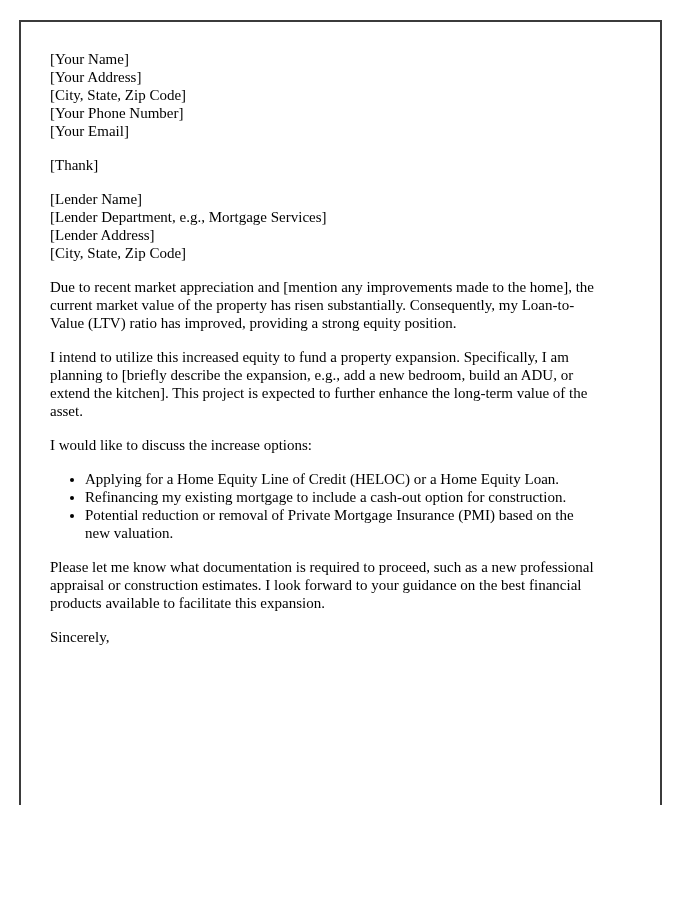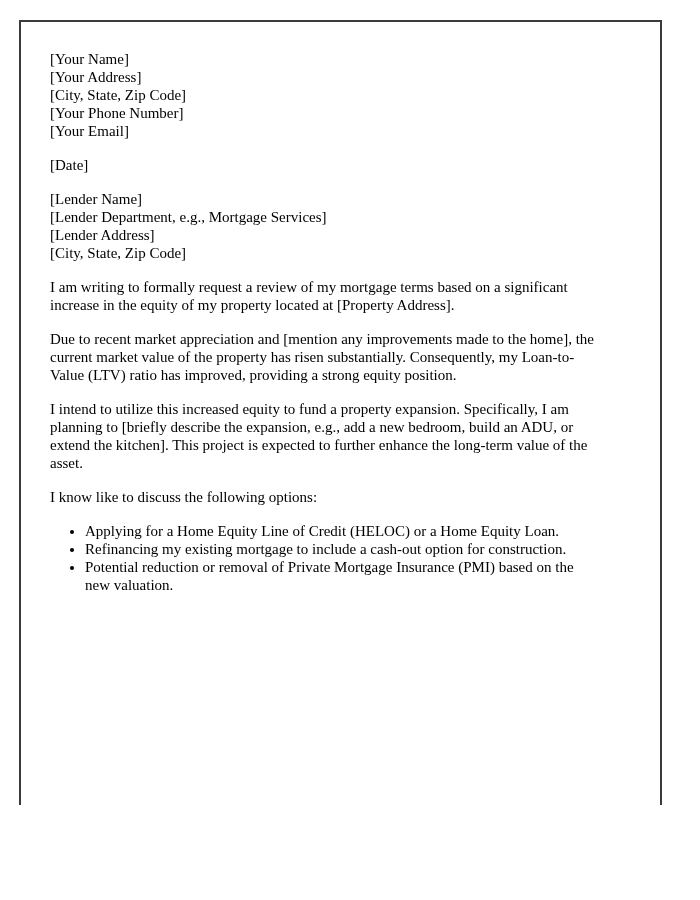--- a/index.html
+++ b/index.html
@@ -42,34 +42,36 @@
 </style>
 </head>
 <body>
 
 <div class="letter-page">
   <p class="block">[Your Name]
 [Your Address]
 [City, State, Zip Code]
 [Your Phone Number]
 [Your Email]</p>
-  <p class="block">[Date]</p>
+  <p class="block">[Thank]</p>
   <p class="block">[Lender Name]
 [Lender Department, e.g., Mortgage Services]
 [Lender Address]
 [City, State, Zip Code]</p>
-  <p class="block">I am writing to formally request a review of my mortgage terms based on a significant
-increase in the equity of my property located at [Property Address].</p>
   <p class="block">Due to recent market appreciation and [mention any improvements made to the home], the
 current market value of the property has risen substantially. Consequently, my Loan-to-
 Value (LTV) ratio has improved, providing a strong equity position.</p>
   <p class="block">I intend to utilize this increased equity to fund a property expansion. Specifically, I am
 planning to [briefly describe the expansion, e.g., add a new bedroom, build an ADU, or
 extend the kitchen]. This project is expected to further enhance the long-term value of the
 asset.</p>
-  <p class="block">I know like to discuss the following options:</p>
+  <p class="block">I would like to discuss the increase options:</p>
   <ul class="options-list">
     <li>Applying for a Home Equity Line of Credit (HELOC) or a Home Equity Loan.</li>
     <li>Refinancing my existing mortgage to include a cash-out option for construction.</li>
     <li>Potential reduction or removal of Private Mortgage Insurance (PMI) based on the
 new valuation.</li>
   </ul>
+  <p class="block">Please let me know what documentation is required to proceed, such as a new professional
+appraisal or construction estimates. I look forward to your guidance on the best financial
+products available to facilitate this expansion.</p>
+  <p class="block">Sincerely,</p>
 </div>
 
 </body></html>

